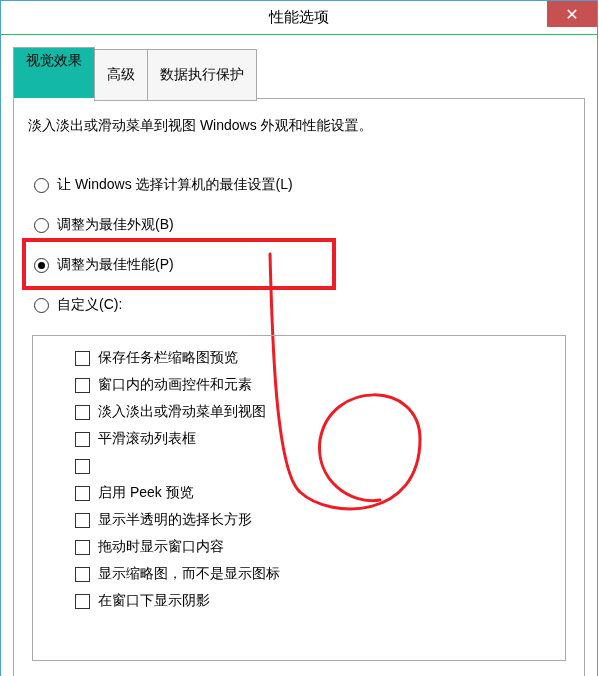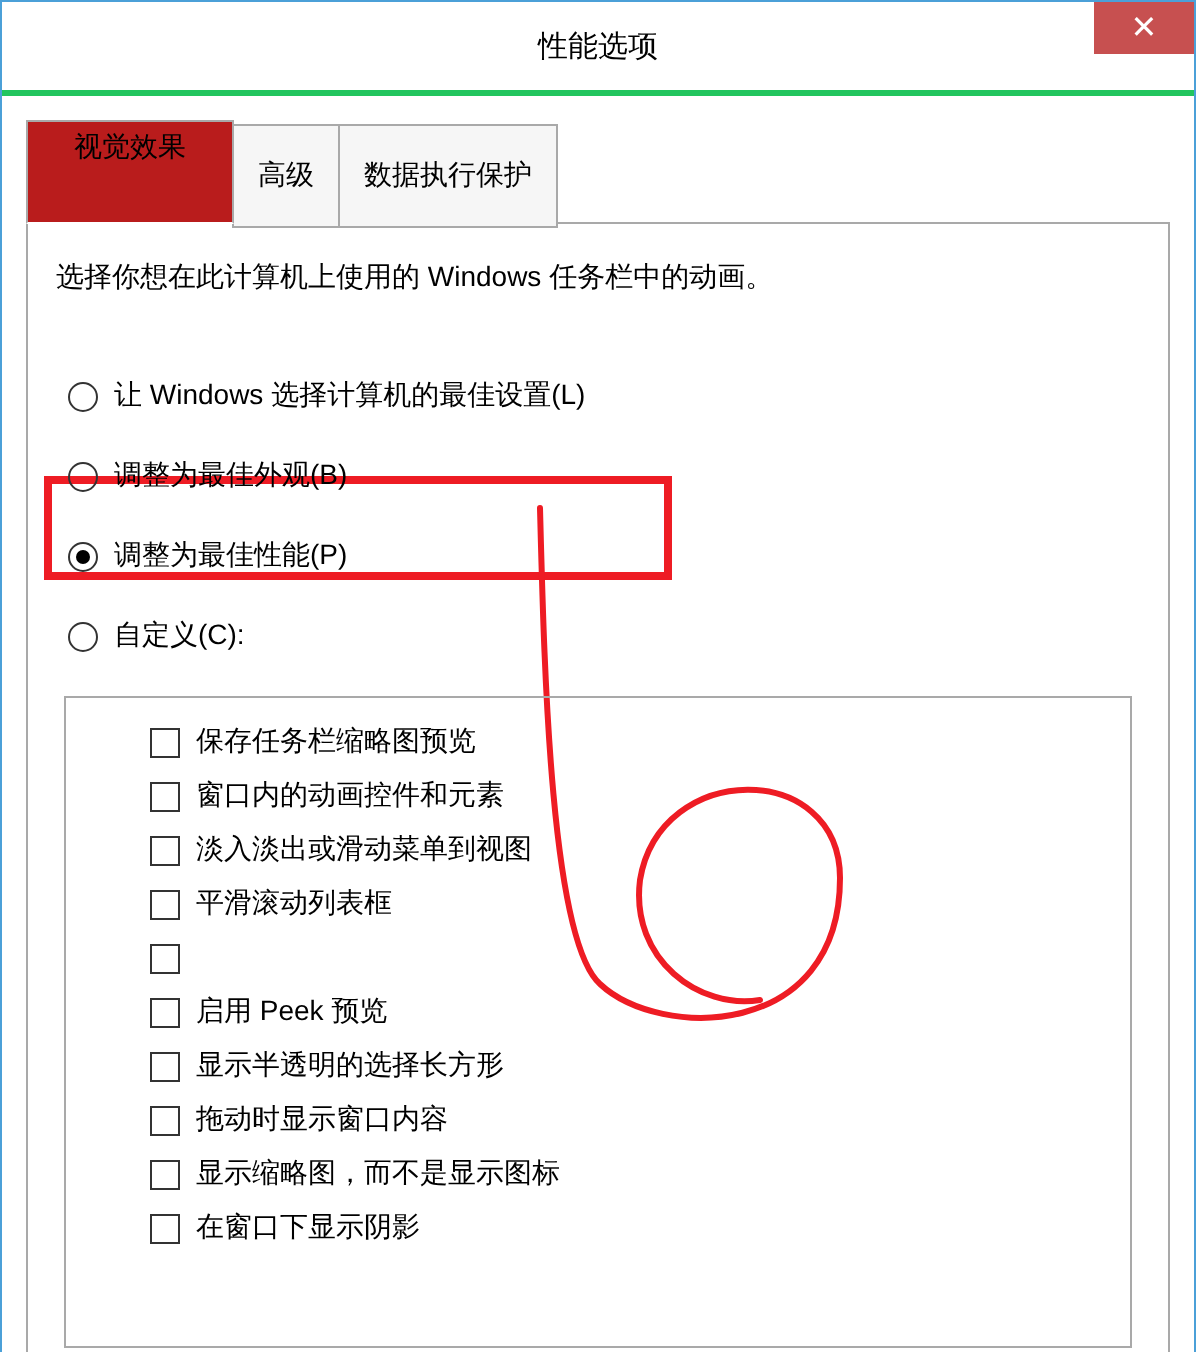--- a/index.html
+++ b/index.html
@@ -12,27 +12,27 @@
     height: 676px;
     overflow: hidden;
     position: relative;
   }
   .window {
     width: 598px;
     border: 1px solid #4ba0d8;
     background: #fff;
   }
   .titlebar {
-    height: 47px;
+    height: 34px;
     background: #fff;
     display: flex;
     align-items: center;
     justify-content: center;
     position: relative;
-    border-bottom: 3px solid #22c55e;
+    border-bottom: 1px solid #22c55e;
   }
   .titlebar .title {
     font-size: 15px;
     color: #000;
   }
   .close-btn {
     position: absolute;
     right: 0;
     top: 0;
     width: 50px;
@@ -48,22 +48,22 @@
   .client {
     padding: 12px 12px 0 12px;
   }
   .tabs {
     display: flex;
     position: relative;
     z-index: 2;
   }
   .tab {
     border: 1px solid #a9a9a9;
-    background: #b91c1c;
-    padding: 4px 23px;
+    background: #14b8a6;
+    padding: 4px 12px;
     font-size: 14px;
     margin-right: -1px;
     cursor: pointer;
     position: relative;
   }
   .tab.active {
     border-bottom: 1px solid #fff;
     z-index: 3;
   }
   .tab.inactive {
@@ -153,21 +153,21 @@
         <span>视觉效果</span>
       </div>
       <div class="tab inactive">
         <span>高级</span>
       </div>
       <div class="tab inactive">
         <span>数据执行保护</span>
       </div>
     </div>
     <div class="tabpanel">
-      <div class="desc">选择你想在此计算机上使用的 Windows 任务栏中的动画。</div>
+      <div class="desc">淡入淡出或滑动菜单到视图 Windows 外观和性能设置。</div>
 
       <div class="radio-group">
         <div class="radio-row">
           <span class="radio"></span>
           <span class="radio-label">让 Windows 选择计算机的最佳设置(L)</span>
         </div>
         <div class="radio-row">
           <span class="radio"></span>
           <span class="radio-label">调整为最佳外观(B)</span>
         </div>

